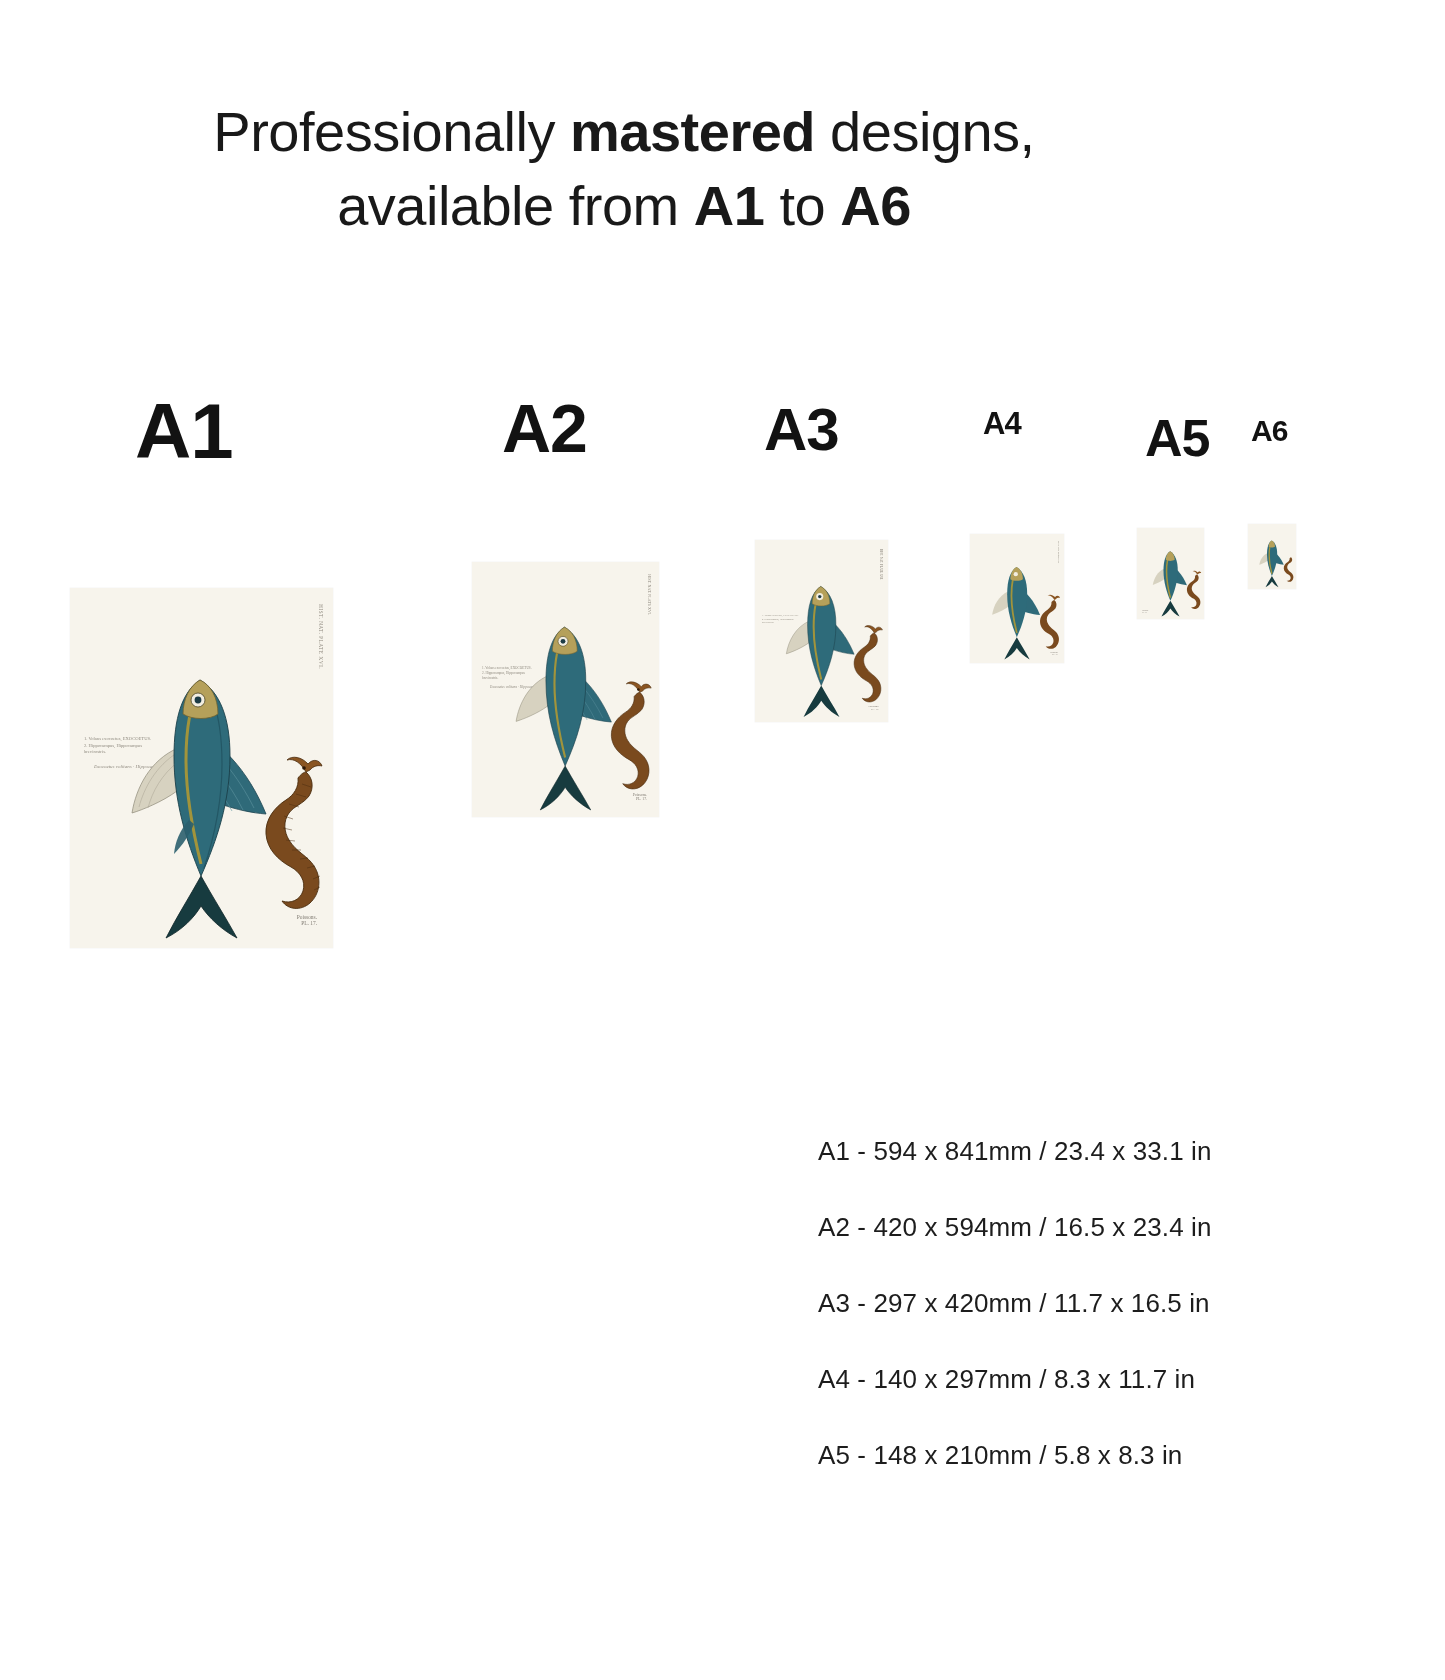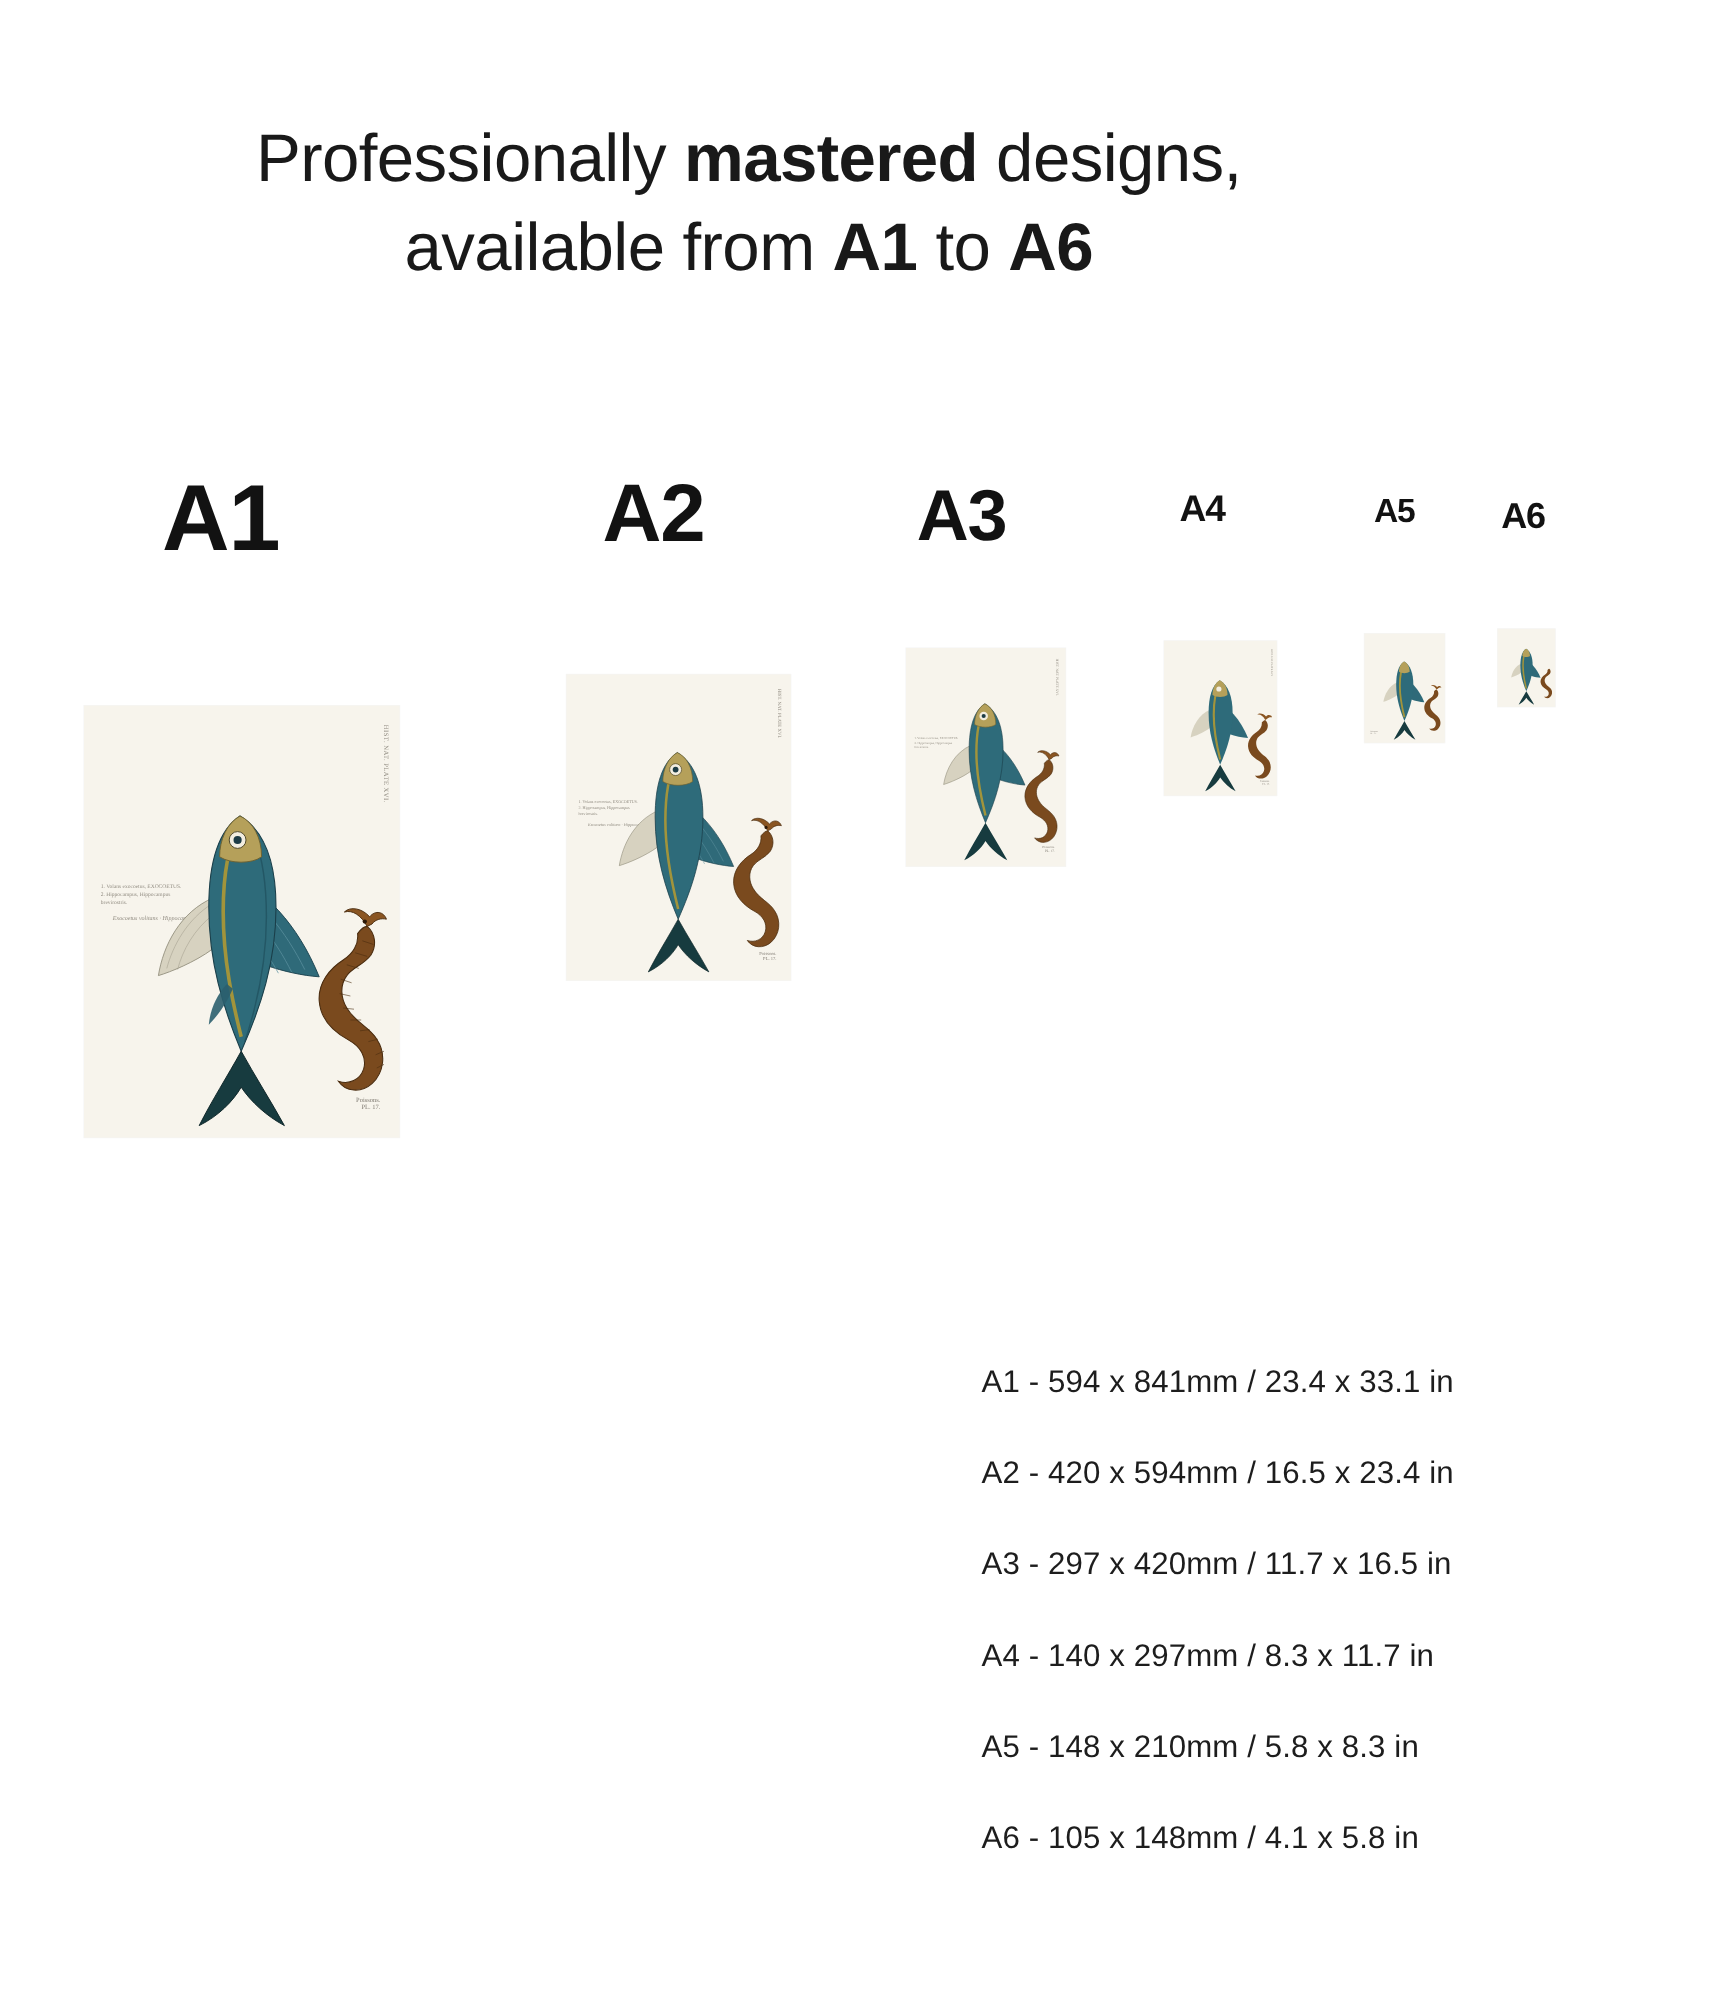--- a/index.html
+++ b/index.html
@@ -101,21 +101,21 @@
 
 <div class="headline">
   <span class="headline-line"><span>Professionally </span><span class="bold">mastered</span><span> designs,</span></span>
   <span class="headline-line"><span>available from </span><span class="bold">A1</span><span> to </span><span class="bold">A6</span></span>
 </div>
 
 <div class="size-label" style="left:135px; top:392px; font-size:78px;">A1</div>
 <div class="size-label" style="left:502px; top:394px; font-size:68px;">A2</div>
 <div class="size-label" style="left:764px; top:400px; font-size:60px;">A3</div>
 <div class="size-label" style="left:983px; top:408px; font-size:31px;">A4</div>
-<div class="size-label" style="left:1145px; top:412px; font-size:28px;">A5</div>
+<div class="size-label" style="left:1145px; top:412px; font-size:52px;">A5</div>
 <div class="size-label" style="left:1251px; top:416px; font-size:30px;">A6</div>
 
 <div class="poster" style="left:70px; top:588px; width:263px; height:360px;">
   <div class="plate-text right" style="right:9px; top:16px; font-size:5.5px; letter-spacing:.4px;">HIST. NAT. PLATE XVI.</div>
   <div class="plate-text" style="left:14px; top:148px; font-size:4.6px; width:72px;">1. Volans exocoetus, EXOCOETUS.
 2. Hippocampus, Hippocampus brevirostris.</div>
   <div class="plate-text" style="left:24px; top:175px; font-size:5px; font-style:italic; width:96px;">Exocoetus volitans · Hippocampe</div>
   <div class="plate-sig" style="right:16px; bottom:22px; font-size:5.4px; text-align:right;">Poissons.
 PL. 17.</div>
   <div class="art-wrap">
@@ -284,14 +284,13 @@
     </svg>
   </div>
 </div>
 
 <div class="dims">
   <div class="dim-row">A1 - 594 x 841mm  /  23.4 x 33.1 in</div>
   <div class="dim-row">A2  - 420 x 594mm / 16.5 x 23.4 in</div>
   <div class="dim-row">A3 - 297 x 420mm  /  11.7 x 16.5 in</div>
   <div class="dim-row">A4  - 140 x 297mm  /  8.3 x 11.7 in</div>
   <div class="dim-row">A5 - 148 x 210mm / 5.8 x 8.3 in</div>
-  <div class="dim-row">A6 - 105 x 148mm / 4.1 x 5.8 in</div>
 </div>
 
 </body></html>

